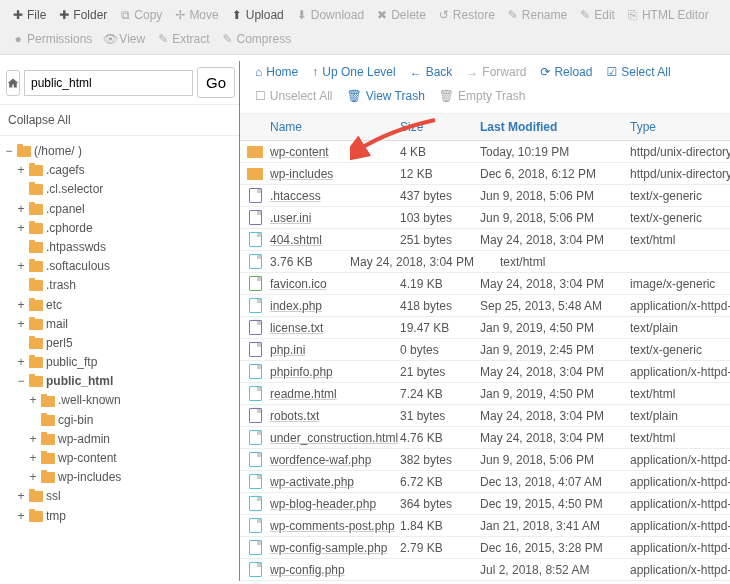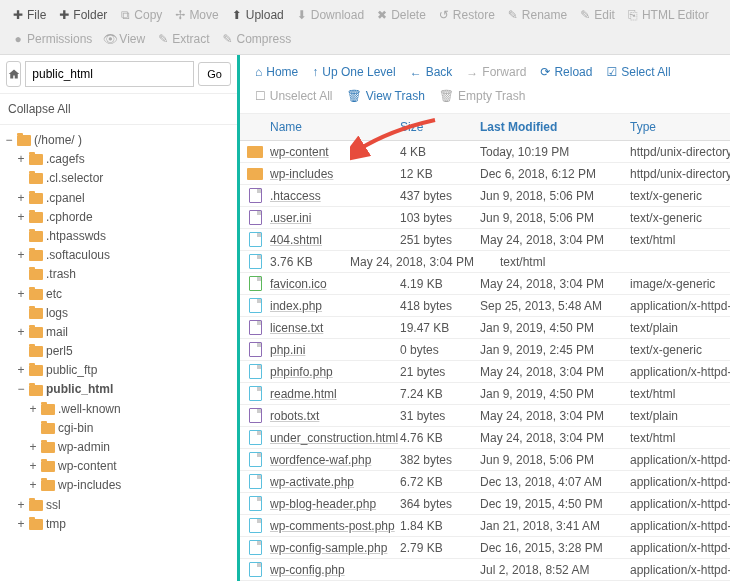--- a/index.html
+++ b/index.html
@@ -2,25 +2,25 @@
 <html><head>
 <meta charset="utf-8">
 <style>
 * { box-sizing: border-box; margin: 0; padding: 0; }
 body { font-family: Arial, sans-serif; font-size: 12px; color: #555; background: #fff; width: 730px; }
 .toolbar { background: #f0f0f0; border-bottom: 1px solid #ddd; padding: 4px 6px; display: flex; flex-wrap: wrap; gap: 2px; }
 .tb-btn { padding: 4px 6px; display: inline-flex; align-items: center; gap: 3px; cursor: pointer; color: #555; }
 .tb-btn.disabled { color: #aaa; cursor: default; }
 .tb-icon { width: 12px; height: 12px; display: inline-flex; align-items: center; justify-content: center; }
 .layout { display: flex; }
-.sidebar { width: 240px; border-right: 3px solid #14b8a6; }
+.sidebar { width: 240px; border-right: 1px solid #14b8a6; margin-top: 6px; }
 .pathbar { display: flex; padding: 6px; gap: 4px; border-bottom: 1px solid #eee; align-items: center; }
 .home-btn { width: 26px; height: 26px; border: 1px solid #ccc; border-radius: 3px; display: flex; align-items: center; justify-content: center; cursor: pointer; }
 .path-input { flex: 1; height: 26px; border: 1px solid #ccc; padding: 0 6px; font-size: 12px; }
-.go-btn { height: 24px; border: 1px solid #ccc; border-radius: 3px; padding: 0 8px; background: #fff; cursor: pointer; font-size: 11px; }
+.go-btn { height: 31px; border: 1px solid #ccc; border-radius: 3px; padding: 0 8px; background: #fff; cursor: pointer; font-size: 15px; }
 .collapse-all { padding: 8px; border-bottom: 1px solid #eee; cursor: pointer; }
 .tree { padding: 6px 4px; line-height: 1.6; }
 .tree-node { display: flex; align-items: center; gap: 3px; cursor: pointer; white-space: nowrap; }
 .tree-toggle { width: 10px; color: #666; text-align: center; }
 .tree-folder { width: 14px; height: 11px; background: #f0ad4e; border-radius: 1px; position: relative; }
 .tree-folder.open::before { content: ""; position: absolute; top: -2px; left: 0; width: 6px; height: 2px; background: #f0ad4e; border-radius: 1px 1px 0 0; }
 .tree-label.bold { font-weight: bold; }
 .main { flex: 1; }
 .actionbar { padding: 6px 8px; display: flex; flex-wrap: wrap; gap: 2px; border-bottom: 1px solid #eee; }
 .ab-btn { padding: 4px 7px; color: #337ab7; display: inline-flex; align-items: center; gap: 4px; cursor: pointer; }
@@ -170,25 +170,20 @@
           <span class="tree-toggle"></span>
           <span class="tree-folder open"></span>
           <span class="tree-label">.trash</span>
         </div>
         <div class="tree-node indent-1">
           <span class="tree-toggle">+</span>
           <span class="tree-folder open"></span>
           <span class="tree-label">etc</span>
         </div>
         <div class="tree-node indent-1">
-          <span class="tree-toggle"></span>
-          <span class="tree-folder open"></span>
-          <span class="tree-label">logs</span>
-        </div>
-        <div class="tree-node indent-1">
           <span class="tree-toggle">+</span>
           <span class="tree-folder open"></span>
           <span class="tree-label">mail</span>
         </div>
         <div class="tree-node indent-1">
           <span class="tree-toggle"></span>
           <span class="tree-folder open"></span>
           <span class="tree-label">perl5</span>
         </div>
         <div class="tree-node indent-1">

